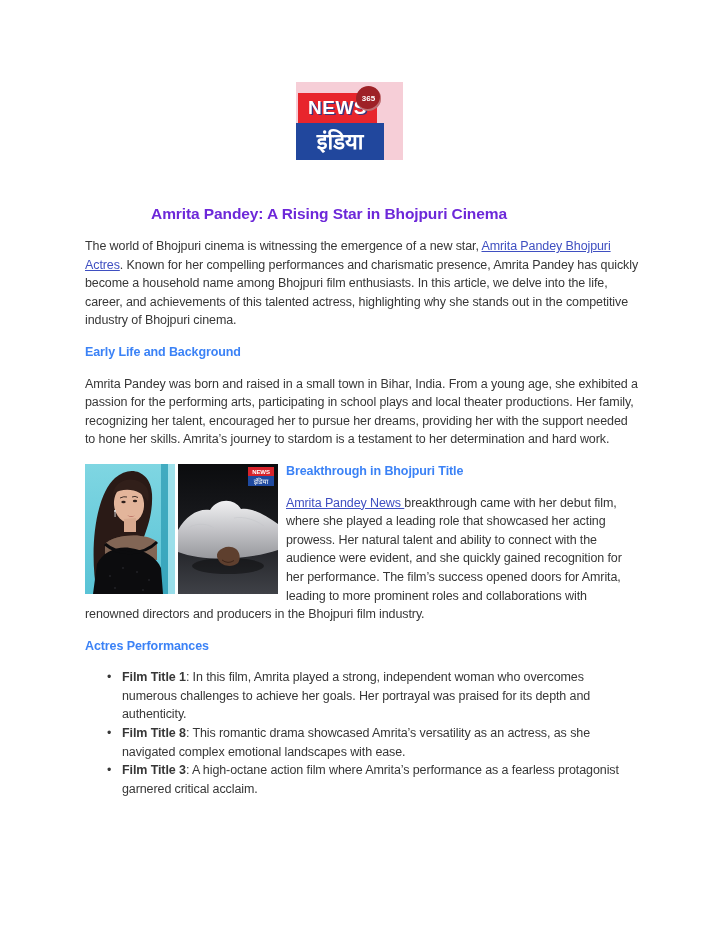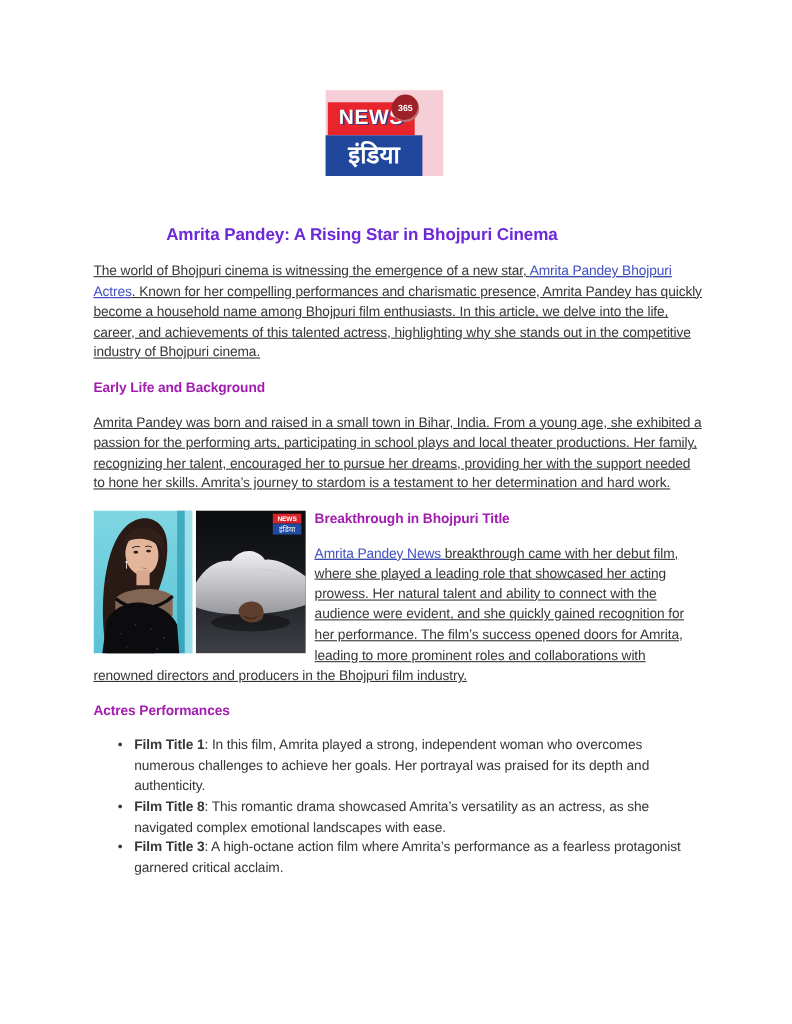--- a/index.html
+++ b/index.html
@@ -29,22 +29,22 @@
     display:flex; align-items:center; justify-content:center;
   }
   .logo-blue span { color:#fff; font-weight:bold; font-size:22px; font-family:"DejaVu Sans", sans-serif; line-height:1; }
 
   
   .content { position:absolute; left:85px; top:203px; width:554px; font-size:12.5px; line-height:18.6px; letter-spacing:-0.1px; }
   h1 {
     font-size:15.5px; line-height:22px; margin:0 66px 12px 0; text-align:center;
     font-weight:bold; color:#6d28d9; letter-spacing:-0.1px;
   }
-  h3 { font-size:12.5px; line-height:18.6px; margin:0 0 13px 0; font-weight:bold; color:#a21caf; }
-  p  { margin:0 0 13px 0;text-decoration:underline; }
+  h3 { font-size:12.5px; line-height:18.6px; margin:0 0 13px 0; font-weight:bold; color:#3b82f6; }
+  p  { margin:0 0 13px 0; }
   a.doc-link { color:#3f4fc1; text-decoration:underline; cursor:pointer; }
 
   
   .photo {
     float:left; width:193px; height:130px; margin:2px 8px 8px 0;
     background:#ffffff; display:flex; gap:3px;
   }
   .photo svg { display:block; }
   .clear-heading { clear:left; }
 

